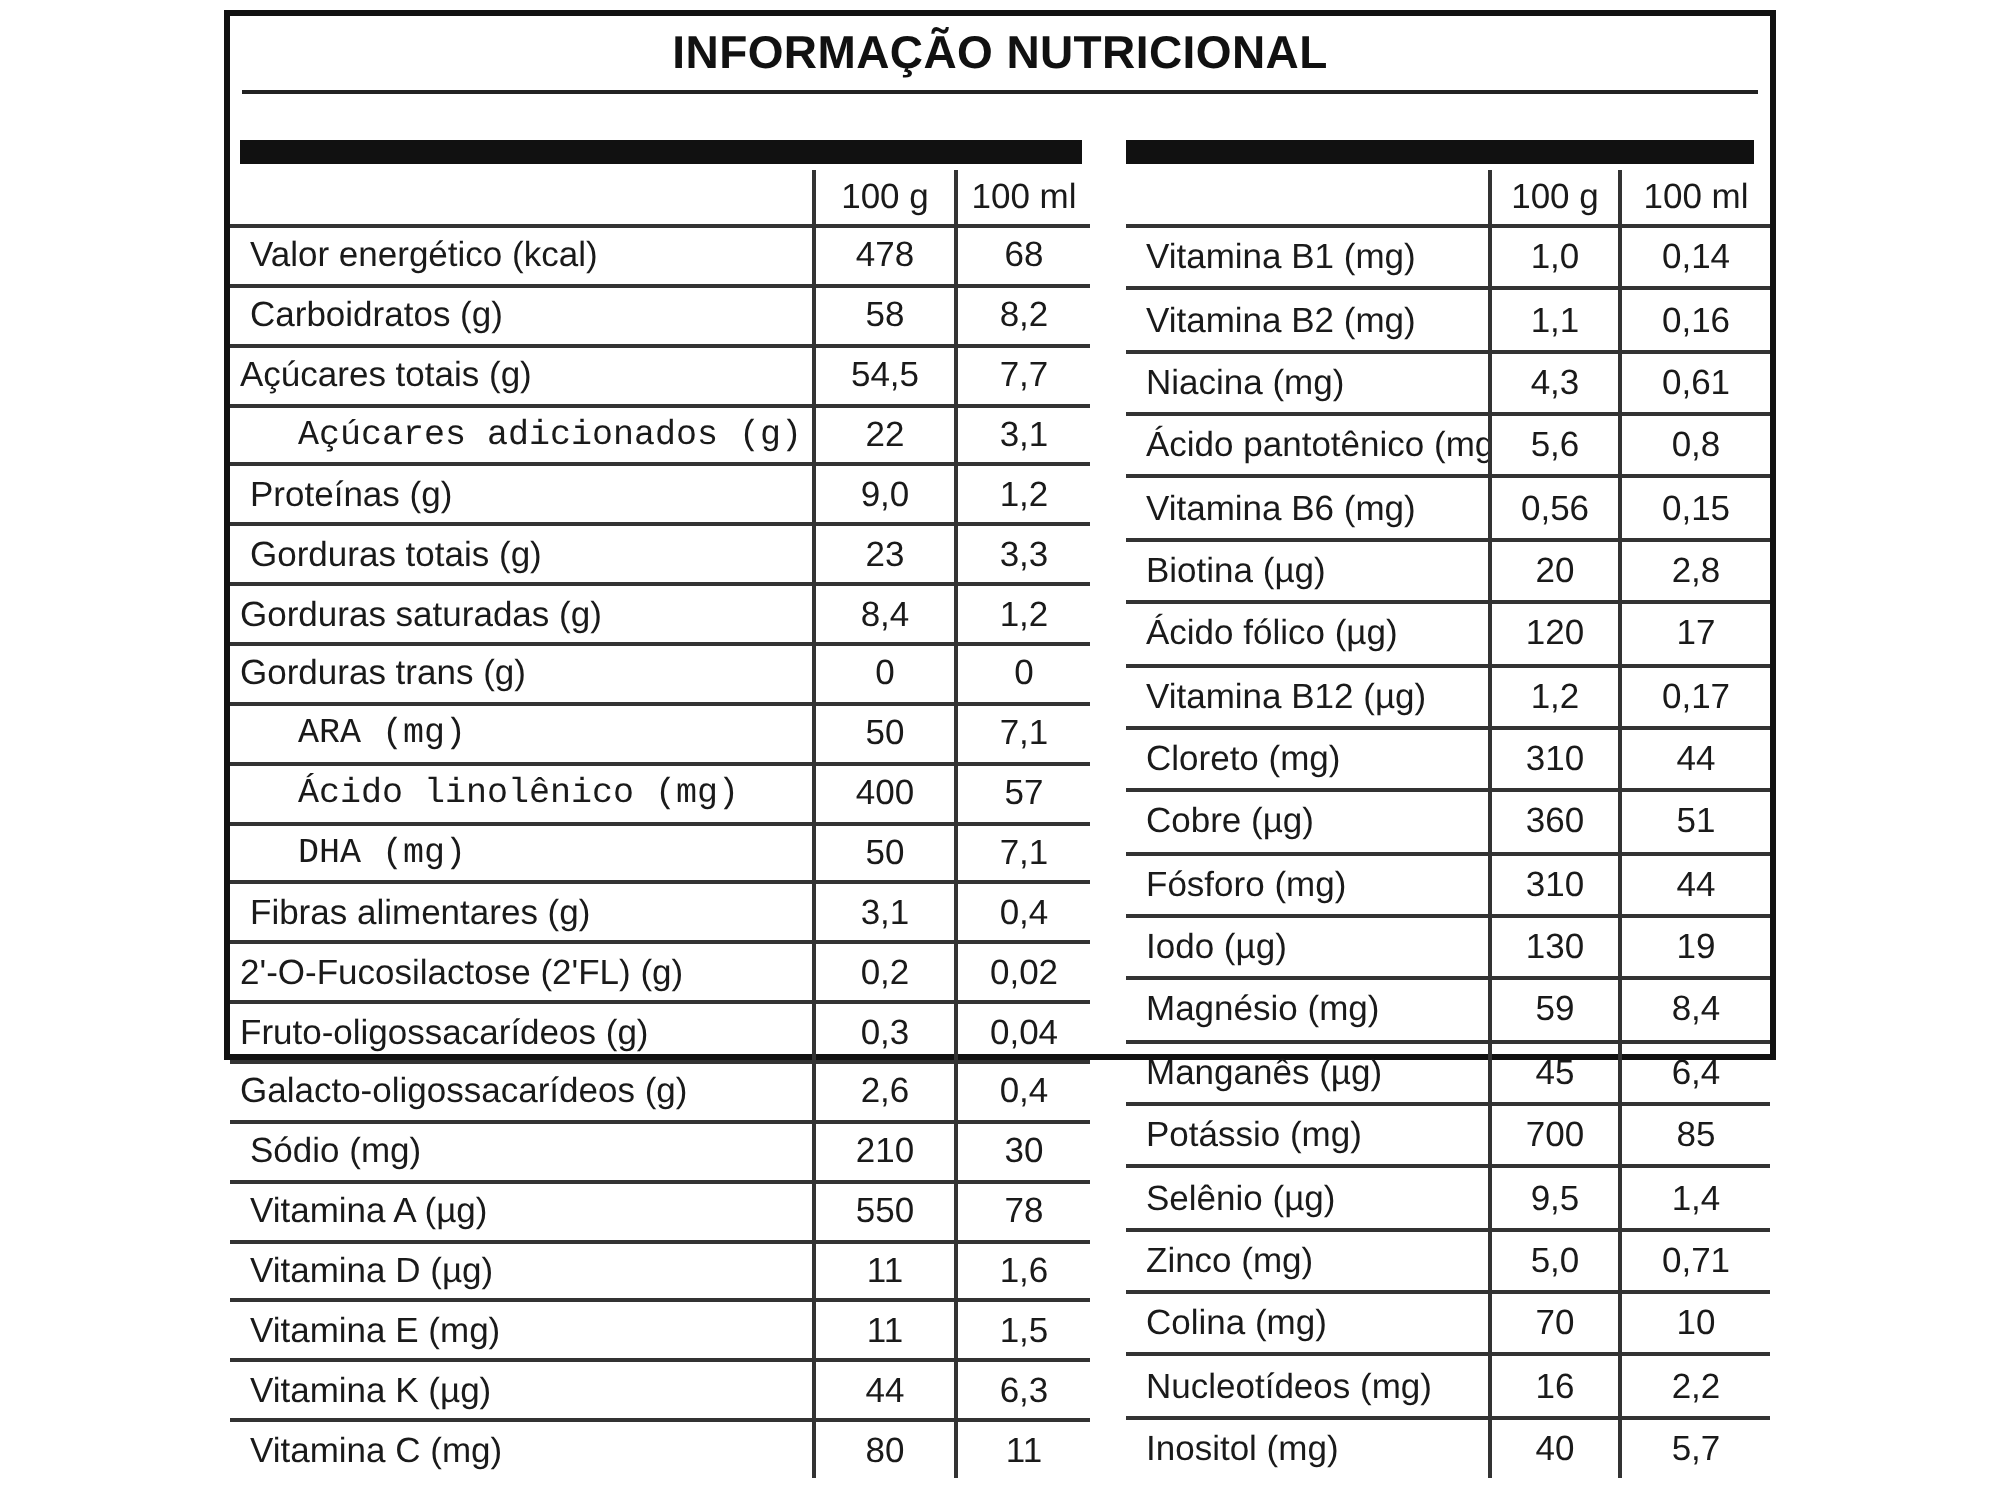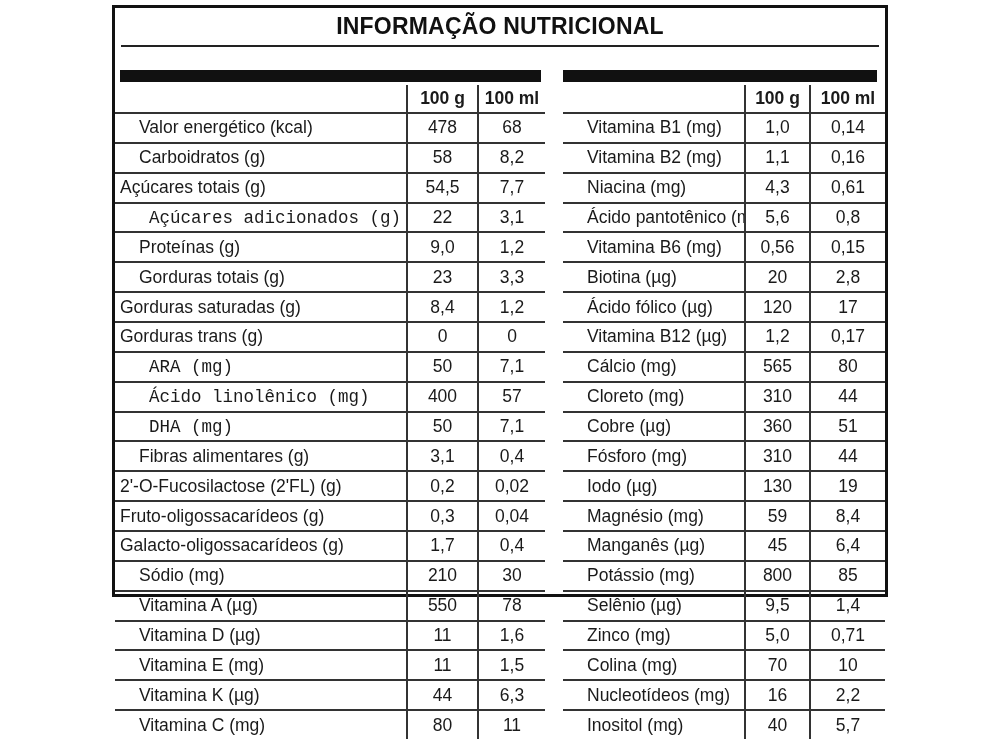--- a/index.html
+++ b/index.html
@@ -14,21 +14,21 @@
     width: 1000px;
     height: 750px;
     background: #ffffff;
     overflow: hidden;
   }
   .panel {
     position: absolute;
     left: 112px;
     top: 5px;
     width: 776px;
-    height: 592px;
+    height: 525px;
     border: 3px solid #111111;
     box-sizing: border-box;
     background: #ffffff;
   }
   .panel-title {
     position: absolute;
     top: 5px;
     left: 0;
     width: 100%;
     text-align: center;
@@ -67,28 +67,28 @@
   table.nt td, table.nt th {
     font-size: 17.5px;
     font-weight: 400;
     vertical-align: middle;
     white-space: nowrap;
     overflow: hidden;
     padding: 0;
     border-bottom: 2px solid #333333;
   }
   table.nt tr.hdr th {
-    font-weight: 700;
+    font-weight: 400;
     text-align: center;
     height: 27px;
   }
   table.nt td.val { text-align: center; }
   table.nt .c1, table.nt .c2 { border-left: 2px solid #333333; }
   table.nt td.lbl { text-align: left; }
-  table.nt td.i0 { padding-left: 24px; border-radius: 11px; }
+  table.nt td.i0 { padding-left: 10px; border-radius: 11px; }
   table.nt td.i1 { padding-left: 5px; }
   table.nt td.i2 { padding-left: 34px; font-family: Liberation Mono, monospace; }
   table.nt tr:last-child td { border-bottom: none; }
   
   .table-wrap.left  col.c-lbl { width: 292px; }
   .table-wrap.left  col.c-g   { width: 71px; }
   .table-wrap.left  col.c-ml  { width: 67px; }
   .table-wrap.right col.c-lbl { width: 182px; }
   .table-wrap.right col.c-g   { width: 65px; }
   .table-wrap.right col.c-ml  { width: 75px; }
@@ -184,21 +184,21 @@
               <td class="val c1">0,2</td>
               <td class="val c2">0,02</td>
             </tr>
             <tr>
               <td class="lbl i1">Fruto-oligossacarídeos (g)</td>
               <td class="val c1">0,3</td>
               <td class="val c2">0,04</td>
             </tr>
             <tr>
               <td class="lbl i1">Galacto-oligossacarídeos (g)</td>
-              <td class="val c1">1,7</td>
+              <td class="val c1">2,6</td>
               <td class="val c2">0,4</td>
             </tr>
             <tr>
               <td class="lbl i0">Sódio (mg)</td>
               <td class="val c1">210</td>
               <td class="val c2">30</td>
             </tr>
             <tr>
               <td class="lbl i0">Vitamina A (µg)</td>
               <td class="val c1">550</td>
@@ -278,25 +278,20 @@
               <td class="lbl i0">Ácido fólico (µg)</td>
               <td class="val c1">120</td>
               <td class="val c2">17</td>
             </tr>
             <tr>
               <td class="lbl i0">Vitamina B12 (µg)</td>
               <td class="val c1">1,2</td>
               <td class="val c2">0,17</td>
             </tr>
             <tr>
-              <td class="lbl i0">Cálcio (mg)</td>
-              <td class="val c1">565</td>
-              <td class="val c2">80</td>
-            </tr>
-            <tr>
               <td class="lbl i0">Cloreto (mg)</td>
               <td class="val c1">310</td>
               <td class="val c2">44</td>
             </tr>
             <tr>
               <td class="lbl i0">Cobre (µg)</td>
               <td class="val c1">360</td>
               <td class="val c2">51</td>
             </tr>
             <tr>
@@ -314,21 +309,21 @@
               <td class="val c1">59</td>
               <td class="val c2">8,4</td>
             </tr>
             <tr>
               <td class="lbl i0">Manganês (µg)</td>
               <td class="val c1">45</td>
               <td class="val c2">6,4</td>
             </tr>
             <tr>
               <td class="lbl i0">Potássio (mg)</td>
-              <td class="val c1">800</td>
+              <td class="val c1">700</td>
               <td class="val c2">85</td>
             </tr>
             <tr>
               <td class="lbl i0">Selênio (µg)</td>
               <td class="val c1">9,5</td>
               <td class="val c2">1,4</td>
             </tr>
             <tr>
               <td class="lbl i0">Zinco (mg)</td>
               <td class="val c1">5,0</td>

